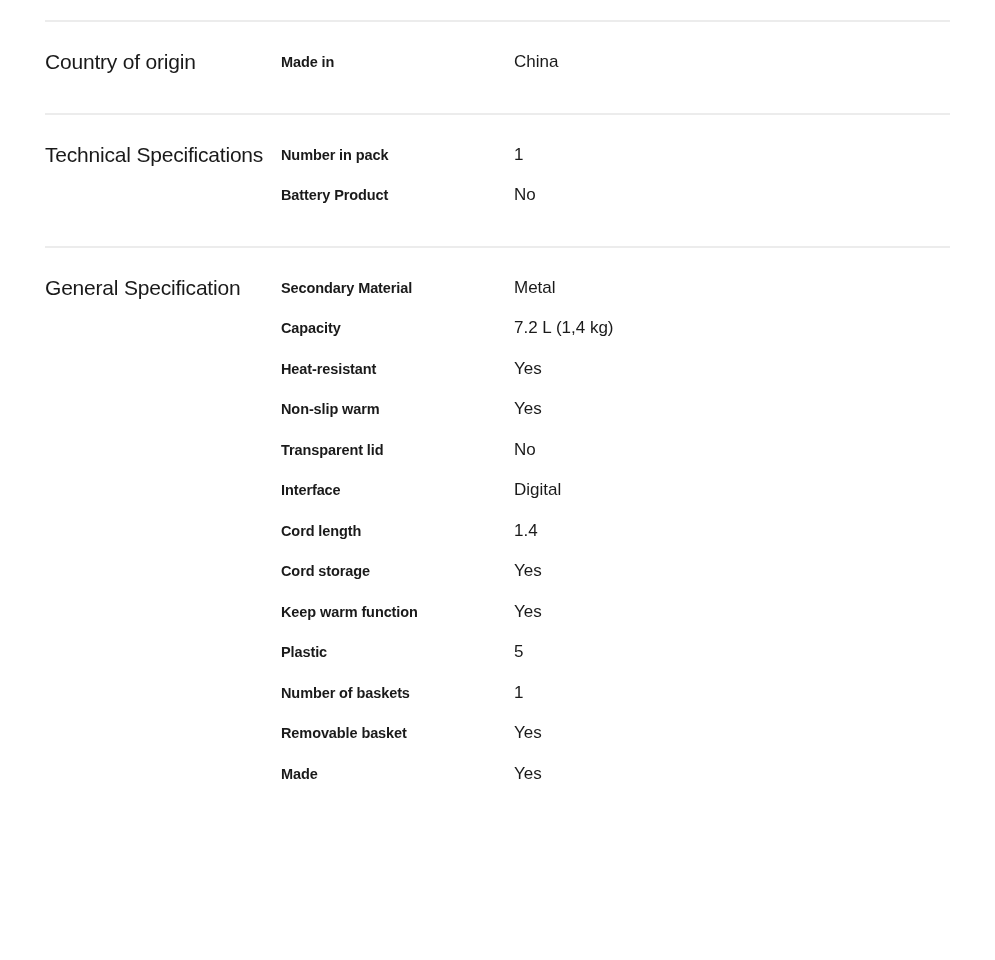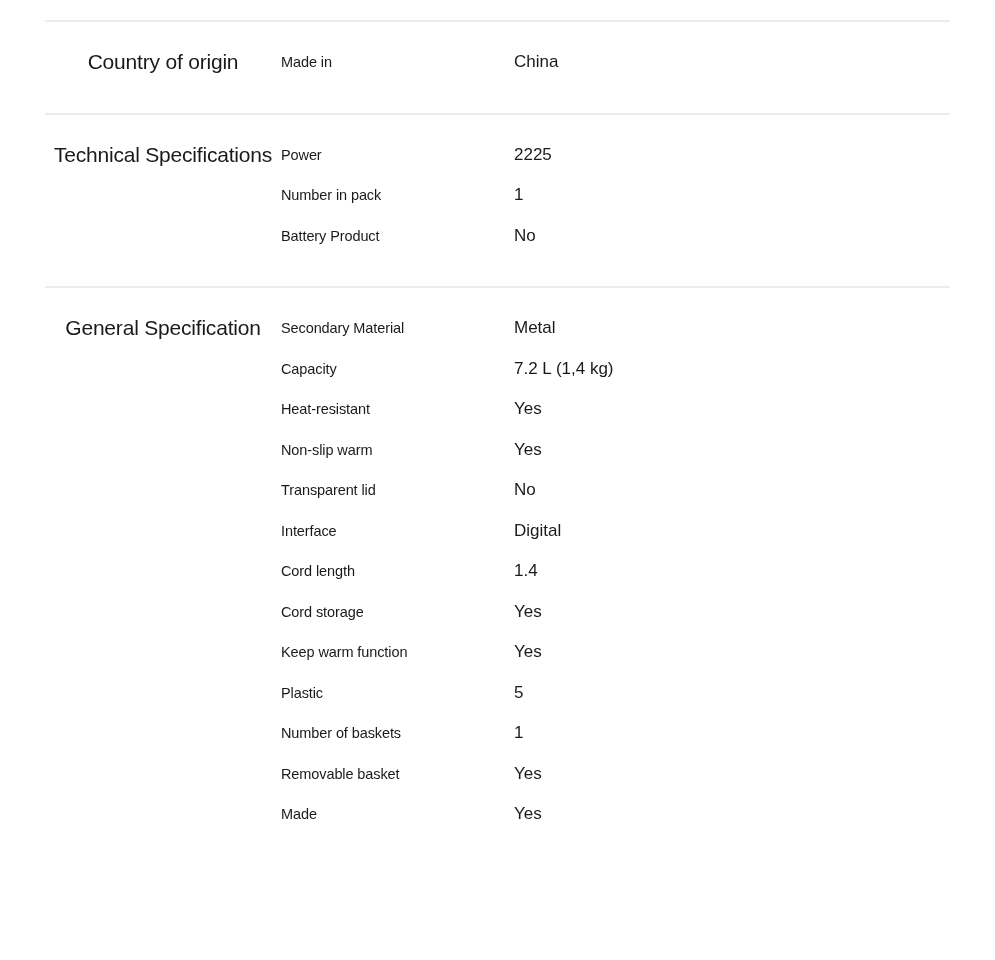--- a/index.html
+++ b/index.html
@@ -26,35 +26,34 @@
   .section-title {
     width: 236px;
     flex: 0 0 236px;
     margin: 0;
     font-size: 21px;
     font-weight: 400;
     line-height: 40.5px;
     letter-spacing: -0.2px;
     color: var(--text, #1a1a1a);
     white-space: nowrap;
-    text-align: center;
   }
   .rows {
     flex: 1 1 auto;
   }
   .spec-row {
     display: flex;
     align-items: center;
     height: 40.5px;
   }
   .spec-label {
     width: 233px;
     flex: 0 0 233px;
     font-size: 14.5px;
-    font-weight: 400;
+    font-weight: 700;
     letter-spacing: -0.1px;
   }
   .spec-value {
     font-size: 17px;
     font-weight: 400;
   }
 </style>
 </head>
 <body style="background: rgb(255, 255, 255);">
 
@@ -65,24 +64,20 @@
   <div class="spec-row">
     <div class="spec-label">Made in</div>
     <div class="spec-value">China</div>
   </div>
 </div>
   </section>
 
   <section class="spec-section">
     <h2 class="section-title">Technical Specifications</h2>
     <div class="rows">
-  <div class="spec-row">
-    <div class="spec-label">Power</div>
-    <div class="spec-value">2225</div>
-  </div>
 
 
 
   <div class="spec-row">
     <div class="spec-label">Number in pack</div>
     <div class="spec-value">1</div>
   </div>
 
   <div class="spec-row">
     <div class="spec-label">Battery Product</div>

